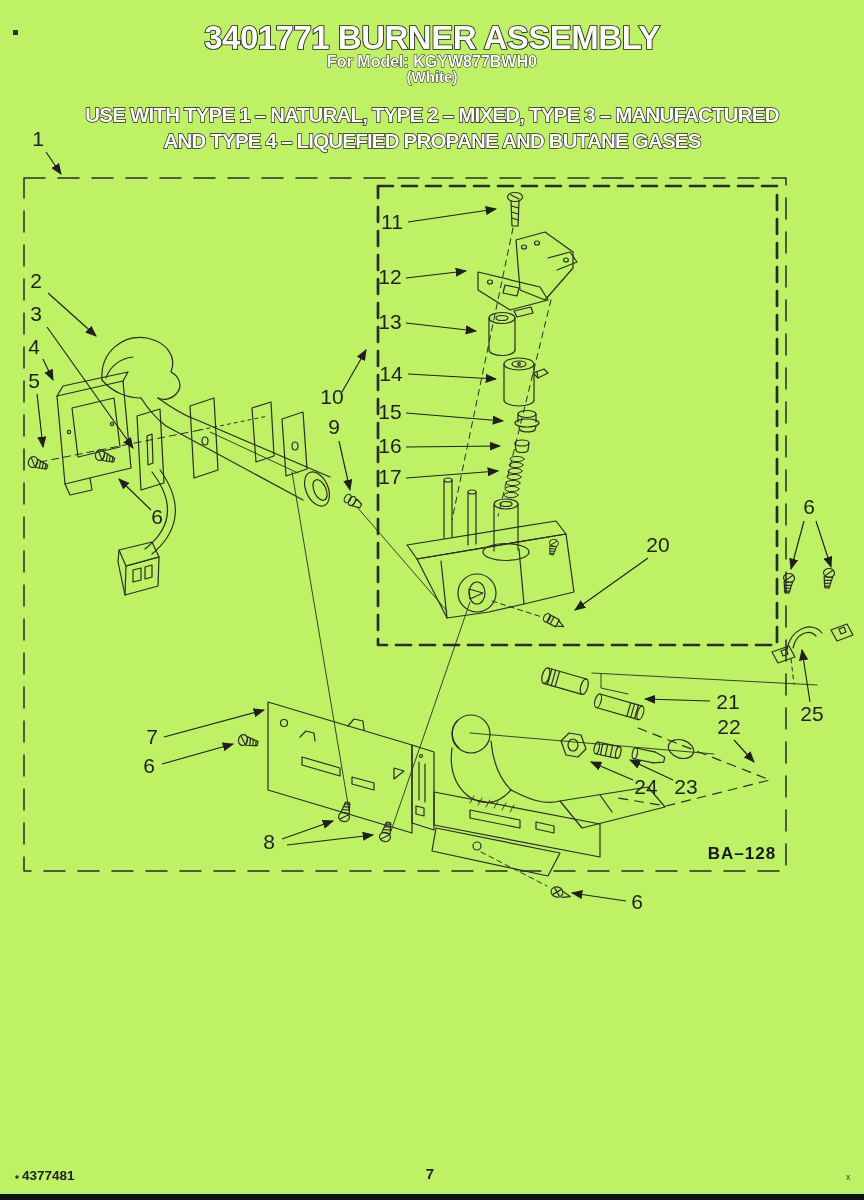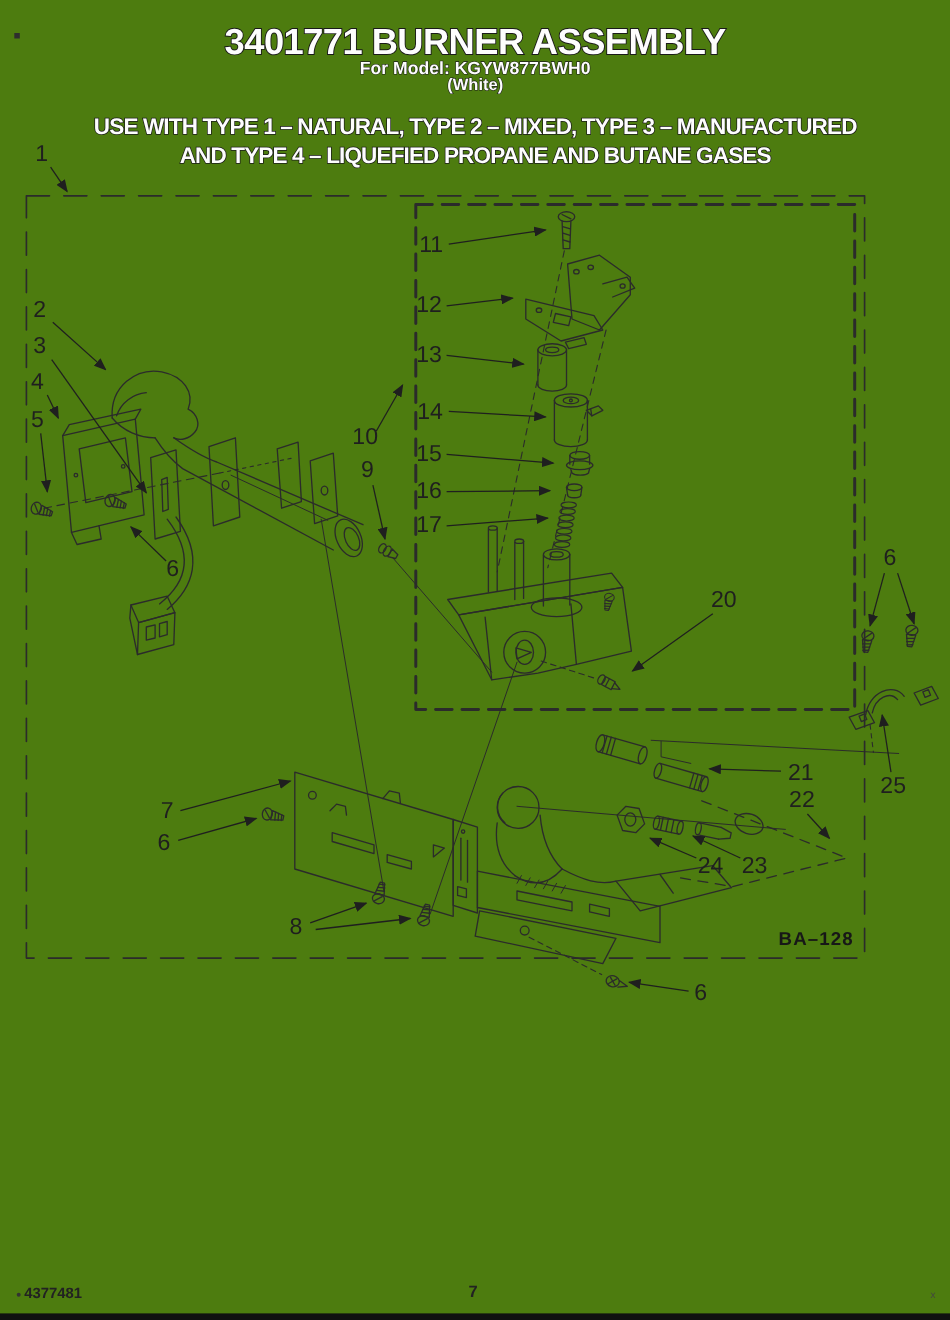--- a/index.html
+++ b/index.html
@@ -1,16 +1,16 @@
 <!DOCTYPE html>
 <html><head>
 <meta charset="utf-8">
 <style>
   html,body{margin:0;padding:0;background:#e8e8e8;}
-  .page{position:relative;width:864px;height:1200px;background:#4d7c0f;margin:0 auto;
+  .page{position:relative;width:864px;height:1200px;background:#bef264;margin:0 auto;
         font-family:"Liberation Sans",sans-serif;overflow:hidden;}
   svg{position:absolute;left:0;top:0;}
   svg text{font-family:"Liberation Sans",sans-serif;}
   .art{stroke:#2b2b2b;fill:none;stroke-width:1.2;stroke-linecap:round;stroke-linejoin:round;}
   .leaders line{stroke:#1f1f1f;stroke-width:1.15;}
   .num{font-size:21px;fill:#1f1f1f;font-weight:400;}
   .hollow{fill:#fdfdfd;stroke:#1a1a1a;paint-order:stroke;}
   .title{font-size:33px;font-weight:700;stroke-width:1.7;letter-spacing:-0.5px;}
   .model{font-size:16px;font-weight:700;stroke-width:1.05;}
   .finish{font-size:15px;font-weight:700;stroke-width:1.0;}

